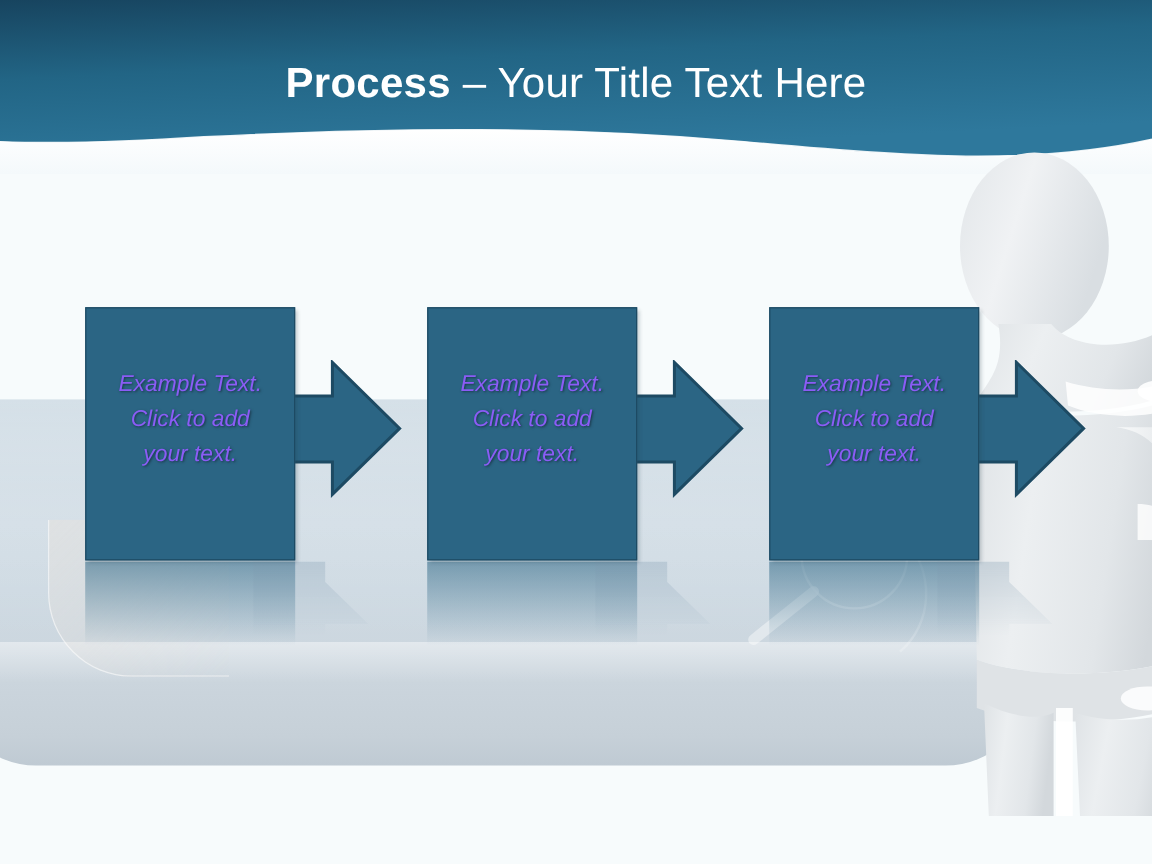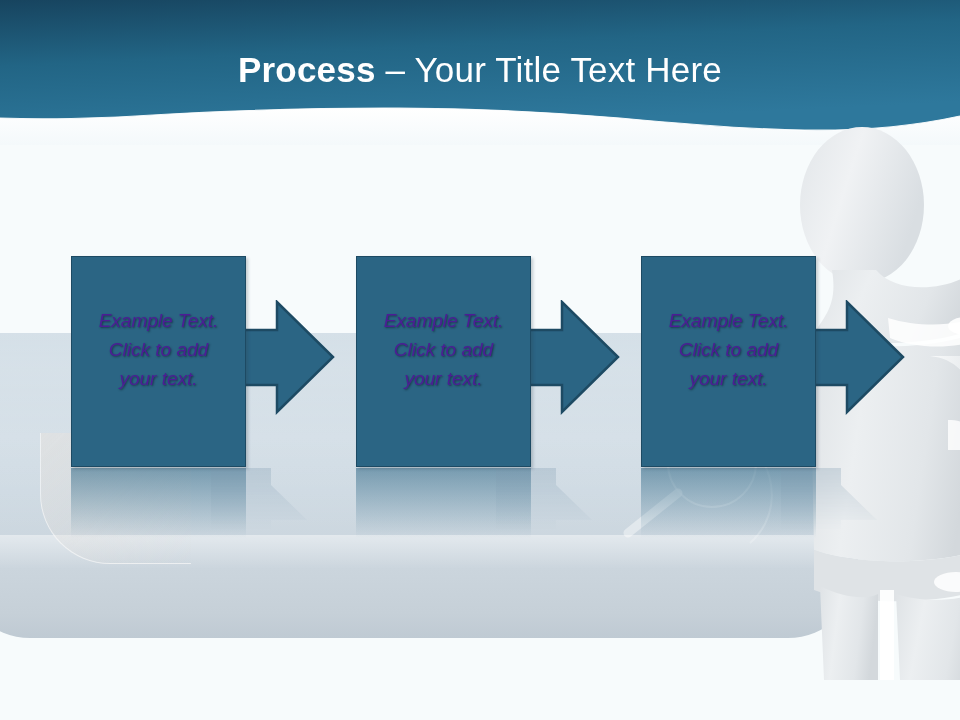--- a/index.html
+++ b/index.html
@@ -111,21 +111,21 @@
     border: 1px solid #1d4a63;
     box-sizing: border-box;
     box-shadow: 2px 2px 3px rgba(40,60,75,0.25);
     z-index: 2;
   }
   .step-text {
     position: absolute;
     left: 6px; right: 6px;
     top: 50px;
     text-align: center;
-    color: #4c1d95;
+    color: #8b5cf6;
     font-style: italic;
     font-size: 19px;
     line-height: 29px;
     text-shadow: 1px 1px 2px rgba(20,40,55,0.75);
     z-index: 3;
   }
   .step-text span { display: block; }
 
   .step-arrow {
     position: absolute;

